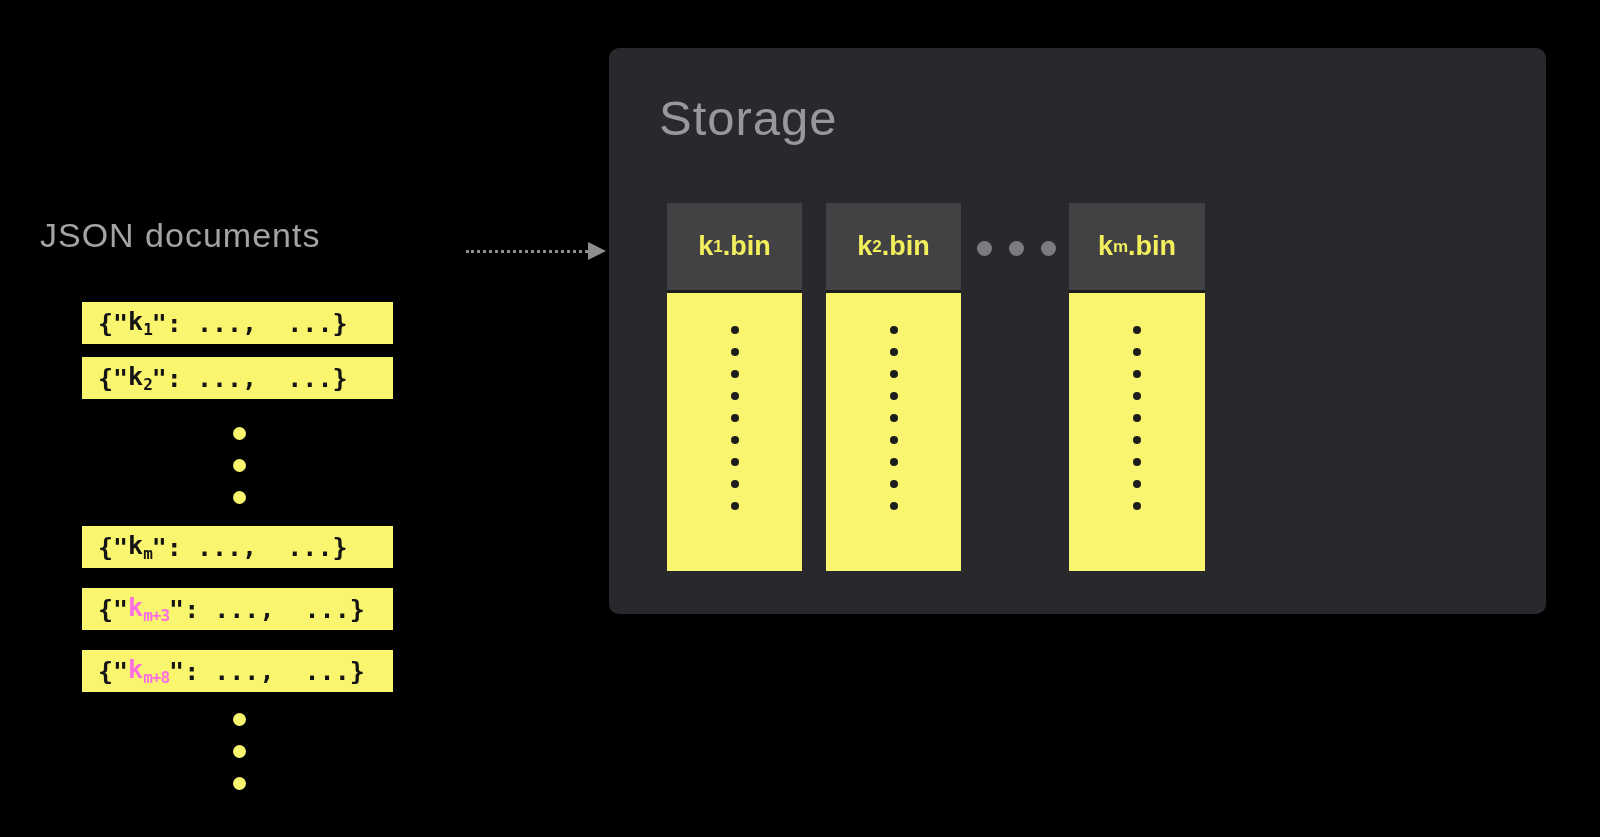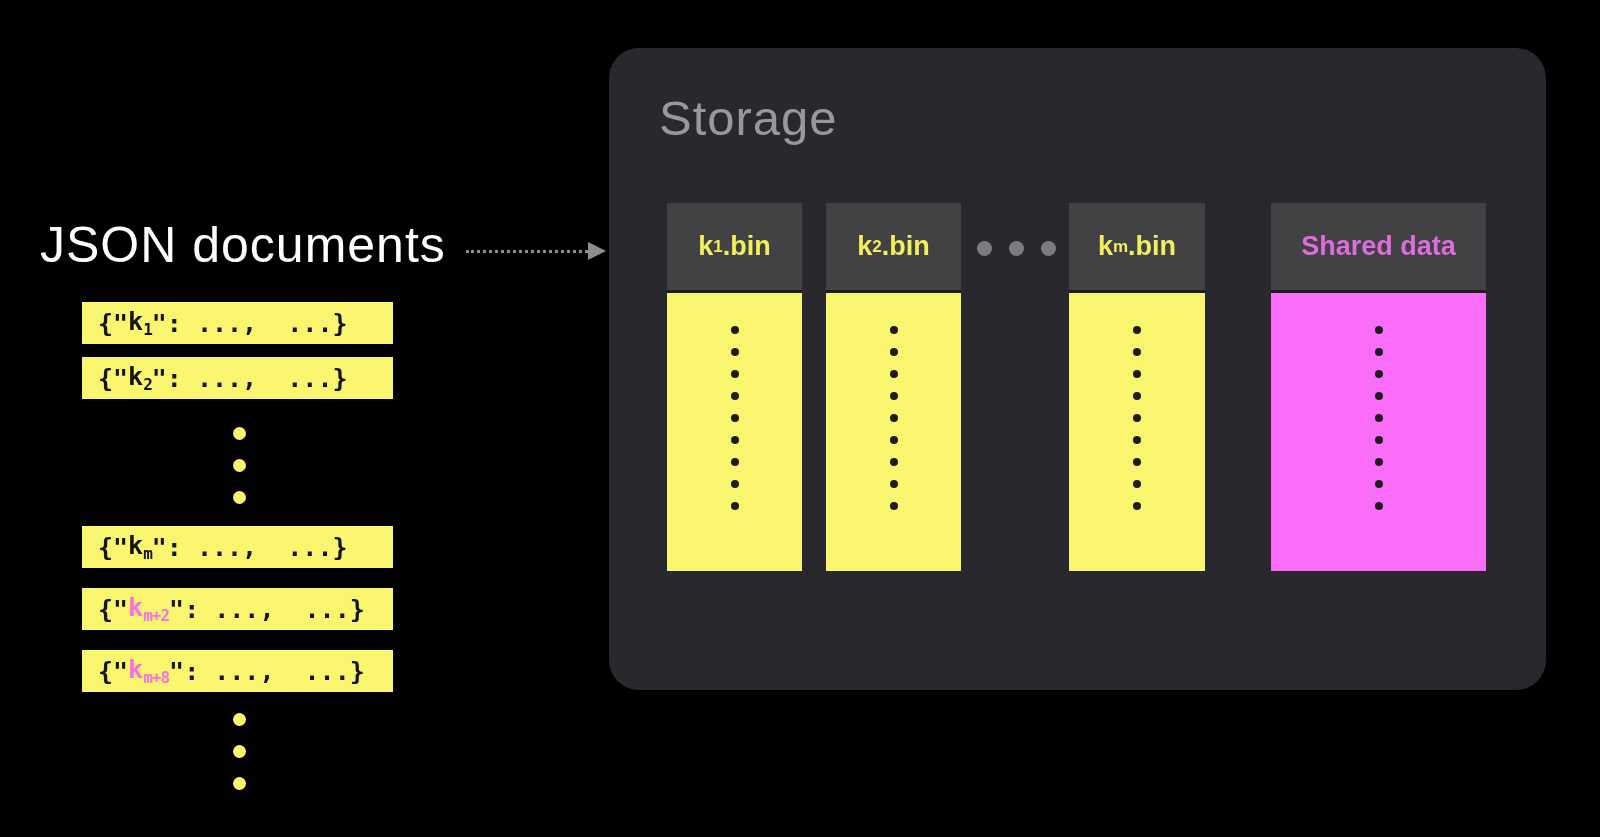--- a/index.html
+++ b/index.html
@@ -3,21 +3,21 @@
 <meta charset="utf-8">
 <style>
   html,body{margin:0;padding:0;background:#000;}
   #canvas{
     position:relative;width:1600px;height:837px;background:#000000;
     overflow:hidden;font-family:"Liberation Sans",sans-serif;
   }
   
   .json-title{
     position:absolute;left:40px;top:216px;
-    font-size:50px;font-weight:300;letter-spacing:1px;color:#ffffff;
+    font-size:34px;font-weight:300;letter-spacing:1px;color:#a3a3a3;
   }
   .doc-bar{
     position:absolute;left:82px;width:311px;height:42px;background:#f9f56e;
     display:flex;align-items:center;padding-left:16px;box-sizing:border-box;
     font-family:"DejaVu Sans Mono",monospace;font-weight:bold;font-size:25px;color:#141414;
     white-space:pre;
   }
   .doc-bar.b1{top:302px}.doc-bar.b2{top:357px}.doc-bar.b3{top:526px}
   .doc-bar.b4{top:588px}.doc-bar.b5{top:650px}
   .doc-bar .sub{font-size:16px;vertical-align:-5px;letter-spacing:-1px;}
@@ -26,22 +26,22 @@
   .v-ellipsis{position:absolute;left:233px;display:flex;flex-direction:column;gap:19px;}
   .v-ellipsis.e1{top:427px}.v-ellipsis.e2{top:713px}
   .v-ellipsis .dot{width:13px;height:13px;border-radius:50%;background:#f9f56e;}
   
   .arrow-line{position:absolute;left:466px;top:250px;width:122px;height:0;
     border-top:3px dotted #8d8d8d;}
   .arrow-head{position:absolute;left:588px;top:242px;width:0;height:0;
     border-left:18px solid #8d8d8d;border-top:9px solid transparent;border-bottom:9px solid transparent;}
   
   .storage{
-    position:absolute;left:609px;top:48px;width:937px;height:642px;
-    background:#29292d;border-radius:30px;text-decoration:underline;
+    position:absolute;left:609px;top:48px;width:937px;height:566px;
+    background:#29292d;border-radius:10px;text-decoration:underline;
   }
   .storage-title{
     position:absolute;left:50px;top:42px;
     font-size:49px;font-weight:300;letter-spacing:1px;color:#98989b;
   }
   .column{position:absolute;top:155px;}
   .column.c1{left:58px;width:135px}
   .column.c2{left:217px;width:135px}
   .column.c3{left:460px;width:136px}
   .column.c4{left:662px;width:215px}
@@ -79,21 +79,21 @@
   <div class="v-ellipsis e1">
       <div class="dot"></div>
       <div class="dot"></div>
       <div class="dot"></div>
     </div>
 
   <div class="doc-bar b3">
     <span>{"</span><span class="keypart"><span>k</span><span class="sub">m</span></span><span>": ...,  ...}</span>
   </div>
   <div class="doc-bar b4 highlight">
-    <span>{"</span><span class="keypart"><span>k</span><span class="sub">m+2</span></span><span>": ...,  ...}</span>
+    <span>{"</span><span class="keypart"><span>k</span><span class="sub">m+3</span></span><span>": ...,  ...}</span>
   </div>
   <div class="doc-bar b5 highlight">
     <span>{"</span><span class="keypart"><span>k</span><span class="sub">m+8</span></span><span>": ...,  ...}</span>
   </div>
 
   <div class="v-ellipsis e2">
       <div class="dot"></div>
       <div class="dot"></div>
       <div class="dot"></div>
     </div>
@@ -148,29 +148,15 @@
           <div class="dot"></div>
           <div class="dot"></div>
           <div class="dot"></div>
           <div class="dot"></div>
           <div class="dot"></div>
           <div class="dot"></div>
           <div class="dot"></div>
         </div>
     </div>
 
-    <div class="column c4">
-      <div class="col-header"><span>Shared data</span><span class="sub"></span><span></span></div>
-      <div class="col-body col-dots">
-          <div class="dot"></div>
-          <div class="dot"></div>
-          <div class="dot"></div>
-          <div class="dot"></div>
-          <div class="dot"></div>
-          <div class="dot"></div>
-          <div class="dot"></div>
-          <div class="dot"></div>
-          <div class="dot"></div>
-        </div>
-    </div>
   </div>
 
 </div>
 
 </body></html>

